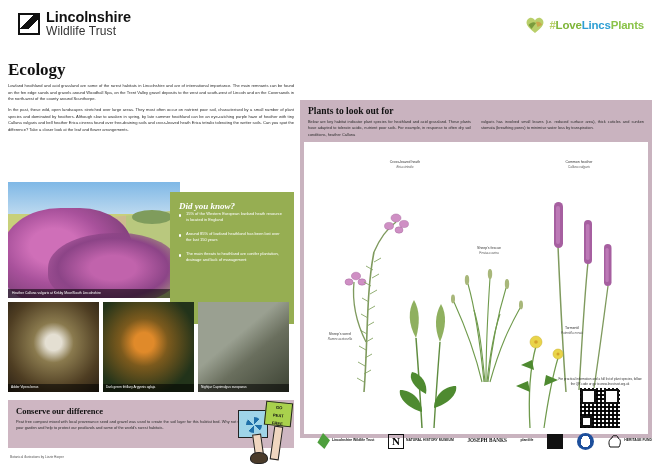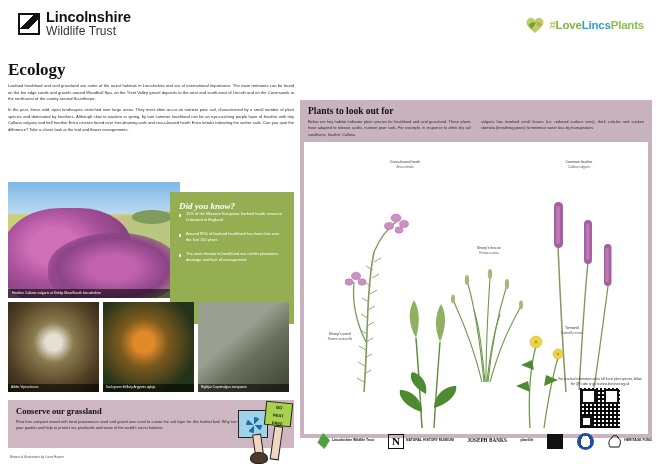--- a/index.html
+++ b/index.html
@@ -350,21 +350,21 @@
       <div class="qr-block">
         <div class="qr-note">For practical information and a full list of plant species, follow the QR code or go to www.lincstrust.org.uk</div>
         <div class="qr">
             <span></span>
           </div>
       </div>
     </div>
   </div>
 
   <div class="peat">
-    <div class="h2">Conserve our grassland</div>
+    <div class="h2">Conserve our difference</div>
     <div class="body-txt">Peat free compost mixed with local provenance seed and gravel was used to create the soil layer for this habitat bed. Why not use peat free alternatives in your garden and help to protect our peatlands and some of the world's rarest habitats.</div>
   </div>
   <div class="credit">Botanical illustrations by Lizzie Harper</div>
 
   <div class="peat-art">
     <div class="sign-blue">
         <div class="star"></div>
       </div>
     <div class="sign-green">
       <div class="l">GO</div>

